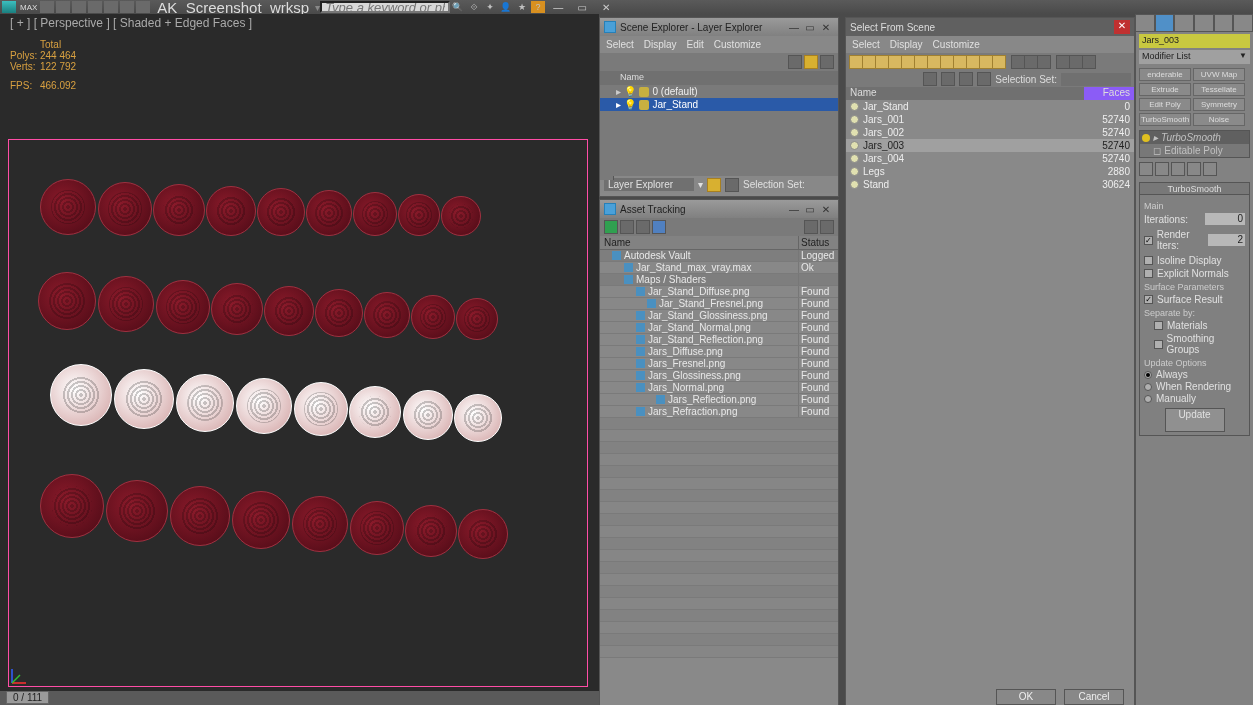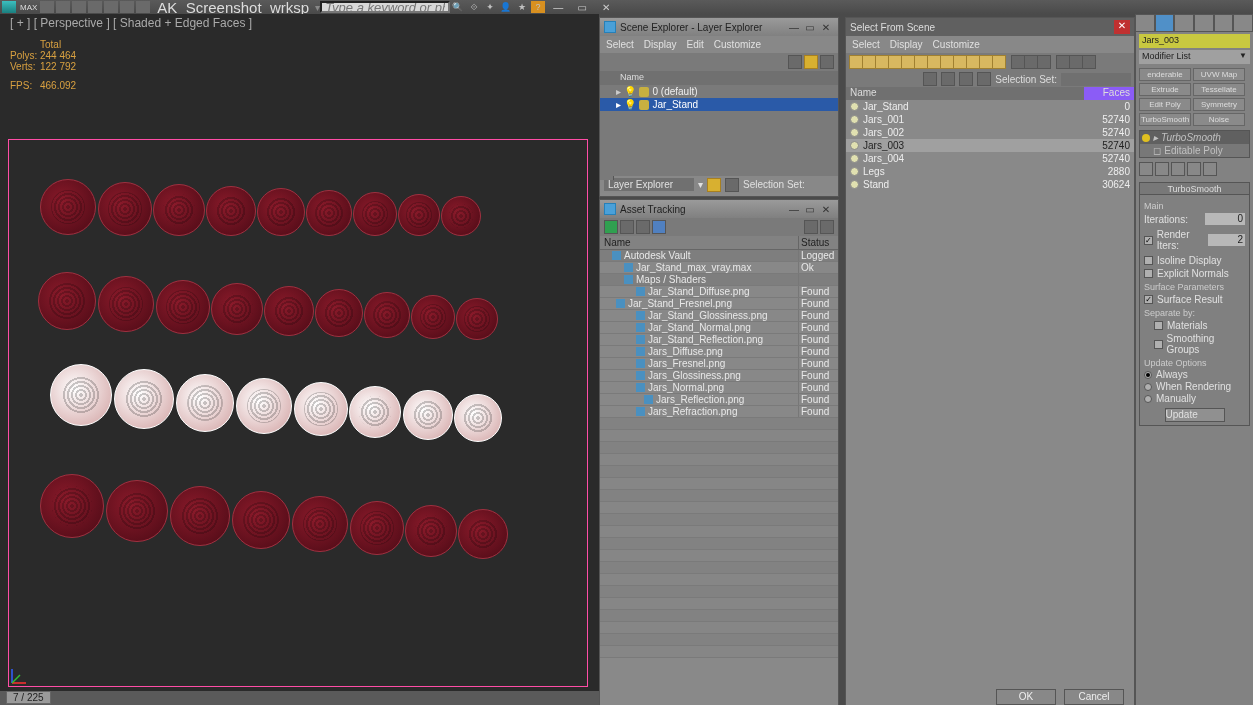--- a/index.html
+++ b/index.html
@@ -101,21 +101,21 @@
 .roll-head { height: 13px; background:#787878; text-align:center; font-size:9px; color:#ddd; line-height:13px; border:1px solid #555; }
 .roll-body { background:#808080; padding: 3px 4px; border:1px solid #555; border-top:none; font-size:9px; color:#e0e0e0; }
 .spin-row { display:flex; align-items:center; justify-content:space-between; margin:2px 0; }
 .spin { width:40px; height:12px; background:#b8b8b8; color:#222; padding:0 2px; display:inline-block; text-align:right; }
 .chk { display:flex; align-items:center; gap:4px; margin:2px 0; }
 .chk .box { width:9px;height:9px;background:#b0b0b0;border:1px solid #555;display:flex;align-items:center;justify-content:center;font-size:8px;color:#000; }
 .sect { color:#ccc; margin:3px 0 1px; font-size:9px; }
 .rad { display:flex; align-items:center; gap:4px; margin:1px 0; }
 .rad .r { width:8px;height:8px;border-radius:50%;background:#b0b0b0;border:1px solid #555; }
 .rad .r.on::after{content:'';display:block;width:4px;height:4px;background:#000;border-radius:50%;margin:1px;}
-.btn-upd { margin:4px auto 0; width:60px;height:14px;background:#909090;border:1px solid #555;line-height:12px; }
+.btn-upd { margin:4px auto 0; width:60px;height:24px;background:#909090;border:1px solid #555;text-align:center;line-height:12px; }
 
 .top-right-ico { position:absolute; right:0; top:0; height:18px; width:118px; background:#828082; display:flex; }
 .top-right-ico .ti{ flex:1; border:1px solid #555; background:#888; }
 </style>
 </head>
 <body>
 
 <div class="titlebar">
   <div class="logo"></div>
   <span style="font-size:8px;color:#ddd;margin:0 2px">MAX</span>
@@ -202,21 +202,21 @@
       <div class="jar red" style="left:395px;top:361px;width:52px;height:52px"></div>
       <div class="jar red" style="left:448px;top:365px;width:50px;height:50px"></div>
     </div>
 
     <svg class="axis" viewBox="0 0 20 20">
       <line x1="2" y1="18" x2="2" y2="4" stroke="#3060ff" stroke-width="1.5"></line>
       <line x1="2" y1="18" x2="16" y2="18" stroke="#ff3030" stroke-width="1.5"></line>
       <line x1="2" y1="18" x2="10" y2="10" stroke="#30c030" stroke-width="1.5"></line>
     </svg>
     <div class="timeline">
-      <span style="background:#9a9a9a;padding:0 6px;border:1px solid #666">7 / 225</span>
+      <span style="background:#9a9a9a;padding:0 6px;border:1px solid #666">0 / 111</span>
     </div>
   </div>
 
   <div class="panel scene-exp">
     <div class="panel-head">
       <div class="pico"></div>
       <div class="pttl">Scene Explorer - Layer Explorer</div>
       <div class="pbtn">—</div>
       <div class="pbtn">▭</div>
       <div class="pbtn">✕</div>
@@ -299,21 +299,21 @@
           </div>
           <div class="atbl-row hdr">
             <div class="c1" style="padding-left:24px"><span class="aticon"></span>Maps / Shaders</div>
             <div class="c2"></div>
           </div>
           <div class="atbl-row">
             <div class="c1" style="padding-left:36px"><span class="aticon"></span>Jar_Stand_Diffuse.png</div>
             <div class="c2">Found</div>
           </div>
           <div class="atbl-row">
-            <div class="c1" style="padding-left:16px"><span class="aticon"></span>Jar_Stand_Fresnel.png</div>
+            <div class="c1" style="padding-left:47px"><span class="aticon"></span>Jar_Stand_Fresnel.png</div>
             <div class="c2">Found</div>
           </div>
           <div class="atbl-row">
             <div class="c1" style="padding-left:36px"><span class="aticon"></span>Jar_Stand_Glossiness.png</div>
             <div class="c2">Found</div>
           </div>
           <div class="atbl-row">
             <div class="c1" style="padding-left:36px"><span class="aticon"></span>Jar_Stand_Normal.png</div>
             <div class="c2">Found</div>
           </div>
@@ -331,21 +331,21 @@
           </div>
           <div class="atbl-row">
             <div class="c1" style="padding-left:36px"><span class="aticon"></span>Jars_Glossiness.png</div>
             <div class="c2">Found</div>
           </div>
           <div class="atbl-row">
             <div class="c1" style="padding-left:36px"><span class="aticon"></span>Jars_Normal.png</div>
             <div class="c2">Found</div>
           </div>
           <div class="atbl-row">
-            <div class="c1" style="padding-left:44px"><span class="aticon"></span>Jars_Reflection.png</div>
+            <div class="c1" style="padding-left:56px"><span class="aticon"></span>Jars_Reflection.png</div>
             <div class="c2">Found</div>
           </div>
           <div class="atbl-row">
             <div class="c1" style="padding-left:36px"><span class="aticon"></span>Jars_Refraction.png</div>
             <div class="c2">Found</div>
           </div>
         </div>
       <div id="asset-empty">
           <div class="atbl-empty"></div>
           <div class="atbl-empty"></div>

